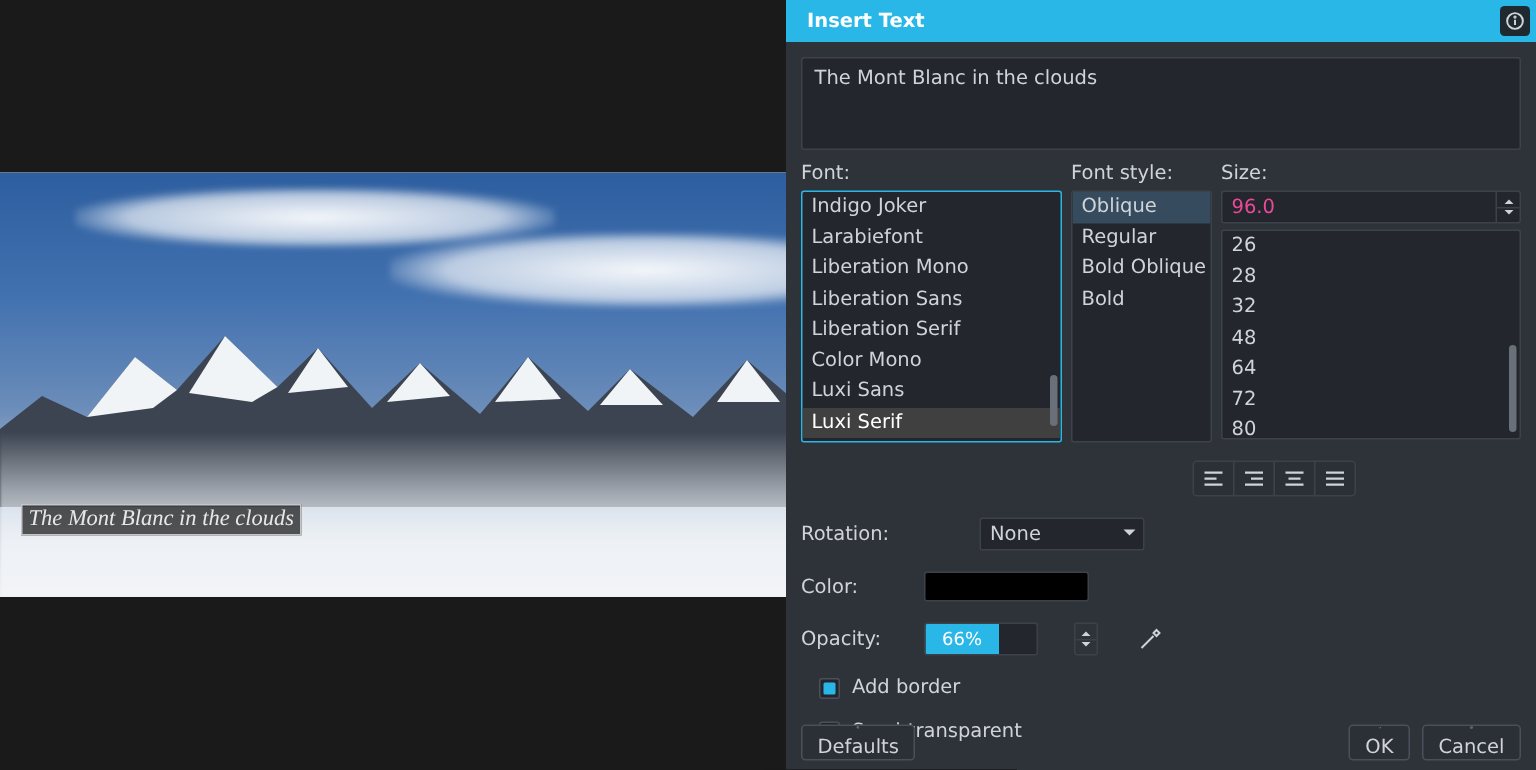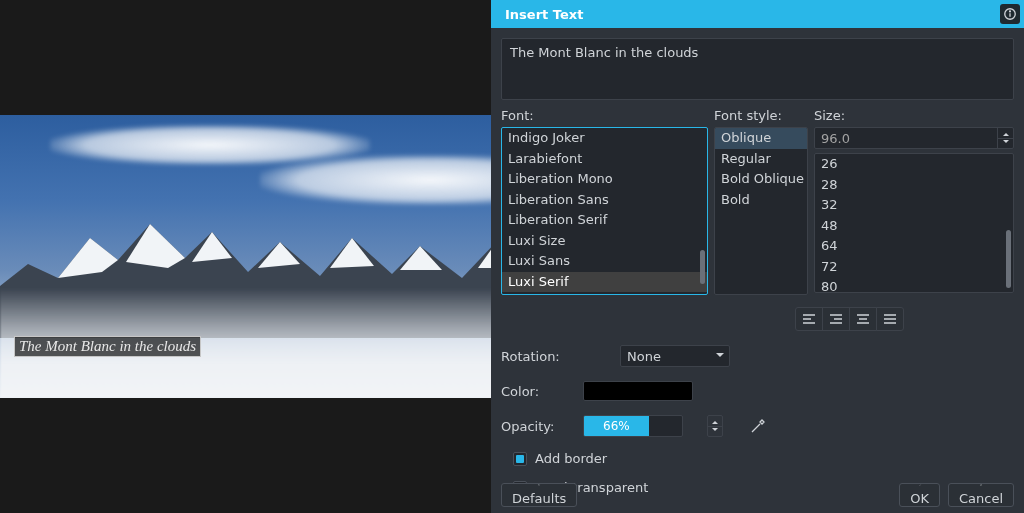--- a/index.html
+++ b/index.html
@@ -24,54 +24,54 @@
   .panel-header .spacer { flex:1; }
   .hdr-icn { width:20px; height:20px; border-radius:3px; background:#1f2a30; display:flex; align-items:center; justify-content:center; }
   .hdr-icn svg { width:14px; height:14px; stroke:#d0d4d8; fill:none; stroke-width:1.5; }
 
   .body { padding:10px 10px 8px 10px; flex:1; display:flex; flex-direction:column; gap:8px; overflow:hidden; }
 
   .text-input { width:100%; height:62px; background:#23272d; border:1px solid #3d424a; border-radius:2px; padding:6px 8px; color:#d0d4d8; font: inherit; resize:none; outline:none; }
 
   .triple { display:flex; gap:6px; }
   .col { display:flex; flex-direction:column; gap:4px; }
-  .col.font  { width:207px; }
+  .col.font  { width:174px; }
   .col.style { width: 94px; }
   .col.size  { flex:1; }
 
   .listbox { background:#23272d; border:1px solid #3d424a; border-radius:2px; height:168px; overflow:hidden; position:relative; }
   .col.font .listbox { border-color:#29b7e8; }
   .listbox ul { list-style:none; }
   .listbox li { padding:2px 6px; line-height:16.5px; white-space:nowrap; cursor:default; }
   .listbox li.sel { background:#404040; color:#fff; }
   .listbox li.sel2 { background:#364b5d; }
   .listbox .track { position:absolute; right:2px; top:4px; bottom:4px; width:5px; }
   .listbox .thumb { position:absolute; right:0; width:5px; border-radius:3px; background:#6a7079; }
 
   .spin { display:flex; align-items:center; height:22px; border:1px solid #3d424a; border-radius:2px; background:#23272d; }
-  .spin input { flex:1; min-width:0; background:transparent; border:0; color:#a3a3a3; font:inherit; padding:0 6px; outline:none; }
+  .spin input { flex:1; min-width:0; background:transparent; border:0; color:#ec4899; font:inherit; padding:0 6px; outline:none; }
   .spin .arrows { width:16px; height:100%; border-left:1px solid #3d424a; display:flex; flex-direction:column; }
   .spin .arrows div { flex:1; display:flex; align-items:center; justify-content:center; }
   .spin .arrows div:first-child { border-bottom:1px solid #3d424a; }
 
   .justify-row { display:flex; justify-content:flex-end; gap:0; padding-right:110px; margin-top:4px; }
   .seg { width:28px; height:24px; border:1px solid #3d424a; background:#2b3036; display:flex; align-items:center; justify-content:center; margin-left:-1px; cursor:pointer; }
   .seg:first-child { border-radius:3px 0 0 3px; margin-left:0; }
   .seg:last-child  { border-radius:0 3px 3px 0; }
   .seg svg { width:14px; height:12px; stroke:#cfd3d8; stroke-width:1.5; }
 
   .form-row { display:flex; align-items:center; gap:24px; margin-top:6px; }
   .form-row .lbl { width:58px; }
   select.native { height:22px; background:#23272d; color:#d0d4d8; border:1px solid #3d424a; border-radius:2px; padding:0 18px 0 6px; font:inherit; appearance:none; -webkit-appearance:none; }
   .select-wrap { position:relative; display:inline-block;padding-left:37px; }
   .select-wrap::after { content:""; position:absolute; right:6px; top:8px; border:4px solid transparent; border-top-color:#cfd3d8; pointer-events:none; }
 
   .swatch { width:110px; height:20px; background:#000; border:1px solid #3d424a; border-radius:2px; }
 
-  .opacity-field { display:flex; align-items:center; height:22px; border:1px solid #3d424a; border-radius:2px; background:#23272d; width:100px; overflow:hidden; }
+  .opacity-field { display:flex; align-items:center; height:22px; border:1px solid #3d424a; border-radius:2px; background:#23272d; width:76px; overflow:hidden; }
   .opacity-field .fill { height:100%; background:#29b7e8; display:flex; align-items:center; justify-content:center; font-size:12px; color:#0e2730; }
   .opacity-field .fill span { mix-blend-mode:normal; color:#fff; }
   .opacity-arrows { width:16px; height:22px; border:1px solid #3d424a; border-radius:2px; display:flex; flex-direction:column; }
   .opacity-arrows div { flex:1; display:flex; align-items:center; justify-content:center; }
   .opacity-arrows div:first-child{border-bottom:1px solid #3d424a;}
   .pipette { width:22px; height:22px; display:flex; align-items:center; justify-content:center; }
 
   .chk-row { display:flex; align-items:center; gap:8px; margin-top:6px; margin-left:12px; }
   .chk { width:14px; height:14px; border:1px solid #4a5059; border-radius:2px; background:#23272d; position:relative; }
   .chk.checked::after { content:""; position:absolute; inset:2px; background:#29b7e8; border-radius:1px; }
@@ -138,21 +138,21 @@
 
       <div class="col font">
         <span>Font:</span>
         <div class="listbox">
           <ul id="font-list">
               <li>Indigo Joker</li>
               <li>Larabiefont</li>
               <li>Liberation Mono</li>
               <li>Liberation Sans</li>
               <li>Liberation Serif</li>
-              <li>Luxi Size</li>
+              <li>Color Mono</li>
               <li>Luxi Sans</li>
               <li class="sel">Luxi Serif</li>
               <li>Misc Fixed</li>
             </ul>
           <div class="track">
               <div class="thumb" style="top:118px; height:34px;"></div>
             </div>
         </div>
       </div>
 

